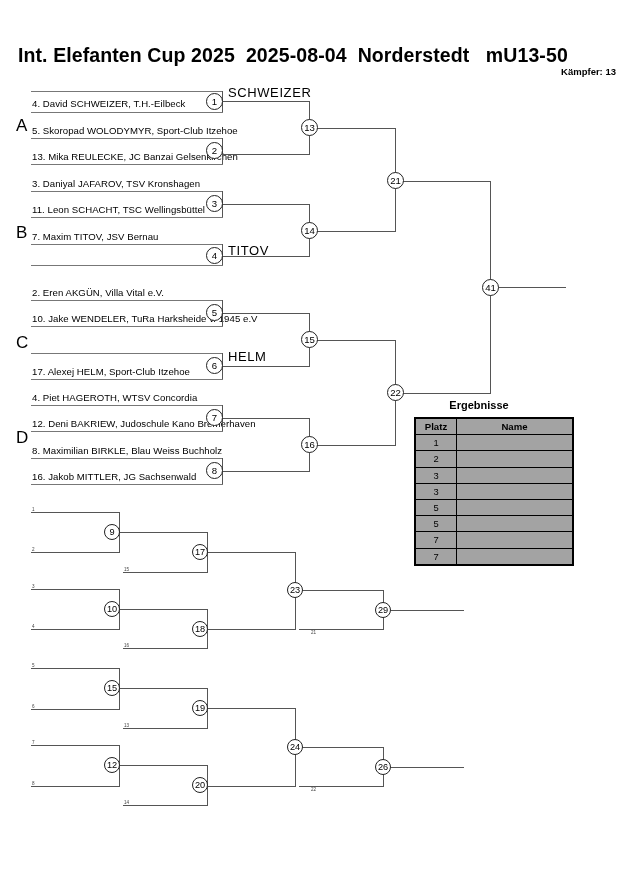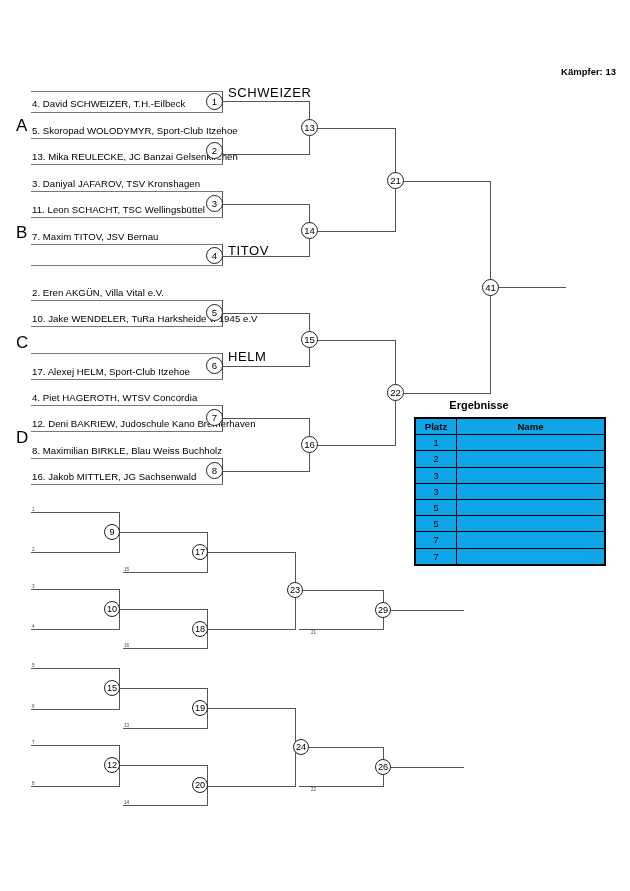--- a/index.html
+++ b/index.html
@@ -57,37 +57,38 @@
     letter-spacing:0;line-height:5px;
   }
 
   
   .erg-title{
     position:absolute;left:479px;top:399px;
     font-size:11px;font-weight:bold;transform:translateX(-50%);
     white-space:nowrap;
   }
   .erg-table{
-    position:absolute;left:414px;top:417px;width:192px;
-    border:2px solid #000;border-collapse:collapse;background:#0ea5e9;
+    position:absolute;left:414px;top:417px;width:160px;
+    border:2px solid #000;border-collapse:collapse;background:#a3a3a3;
   }
   .erg-table td,.erg-table th{
     border:1px solid #000;height:15.2px;padding:0;
     font-size:9.4px;font-weight:normal;
   }
   .erg-table th{font-weight:bold;font-size:9.6px;}
   .erg-col-platz{width:40px;text-align:center;}
   .erg-col-name{text-align:center;}
   .erg-table td.platz{text-align:center;}
 </style>
 </head>
 <body>
 
 <div id="root">
 
+  <div class="title">Int. Elefanten Cup 2025  2025-08-04  Norderstedt   mU13-50</div>
   <div class="kaempfer">Kämpfer: 13</div>
 
   <div class="name" style="left:32px;top:98px;">4. David SCHWEIZER, T.H.-Eilbeck</div>
   <div class="slotline" style="left:31px;top:91px;width:192px;"></div>
   <div class="slotline" style="left:31px;top:112px;width:192px;"></div>
 
   <div class="name" style="left:32px;top:125px;">5. Skoropad WOLODYMYR, Sport-Club Itzehoe</div>
   <div class="slotline" style="left:31px;top:138px;width:192px;"></div>
 
   <div class="name" style="left:32px;top:151px;">13. Mika REULECKE, JC Banzai Gelsenkirchen</div>
@@ -300,21 +301,21 @@
 
   <div class="hline" style="left:119px;top:765px;width:89px;"></div>
   <div class="hline" style="left:123px;top:805px;width:85px;"></div>
   <div class="feed" style="left:124px;top:800px;">14</div>
   <div class="vline" style="left:207px;top:765px;height:40px;"></div>
   <div class="bout small" style="left:192px;top:777px;">20</div>
 
   <div class="hline" style="left:207px;top:708px;width:89px;"></div>
   <div class="hline" style="left:207px;top:786px;width:89px;"></div>
   <div class="vline" style="left:295px;top:708px;height:78px;"></div>
-  <div class="bout small" style="left:287px;top:739px;margin-left:6px;">24</div>
+  <div class="bout small" style="left:287px;top:739px;">24</div>
 
   <div class="hline" style="left:295px;top:747px;width:89px;"></div>
   <div class="hline" style="left:299px;top:786px;width:85px;"></div>
   <div class="feed" style="left:311px;top:787px;">22</div>
   <div class="vline" style="left:383px;top:747px;height:39px;"></div>
   <div class="bout small" style="left:375px;top:759px;">26</div>
   <div class="hline" style="left:391px;top:767px;width:73px;"></div>
 
 </div>
 

